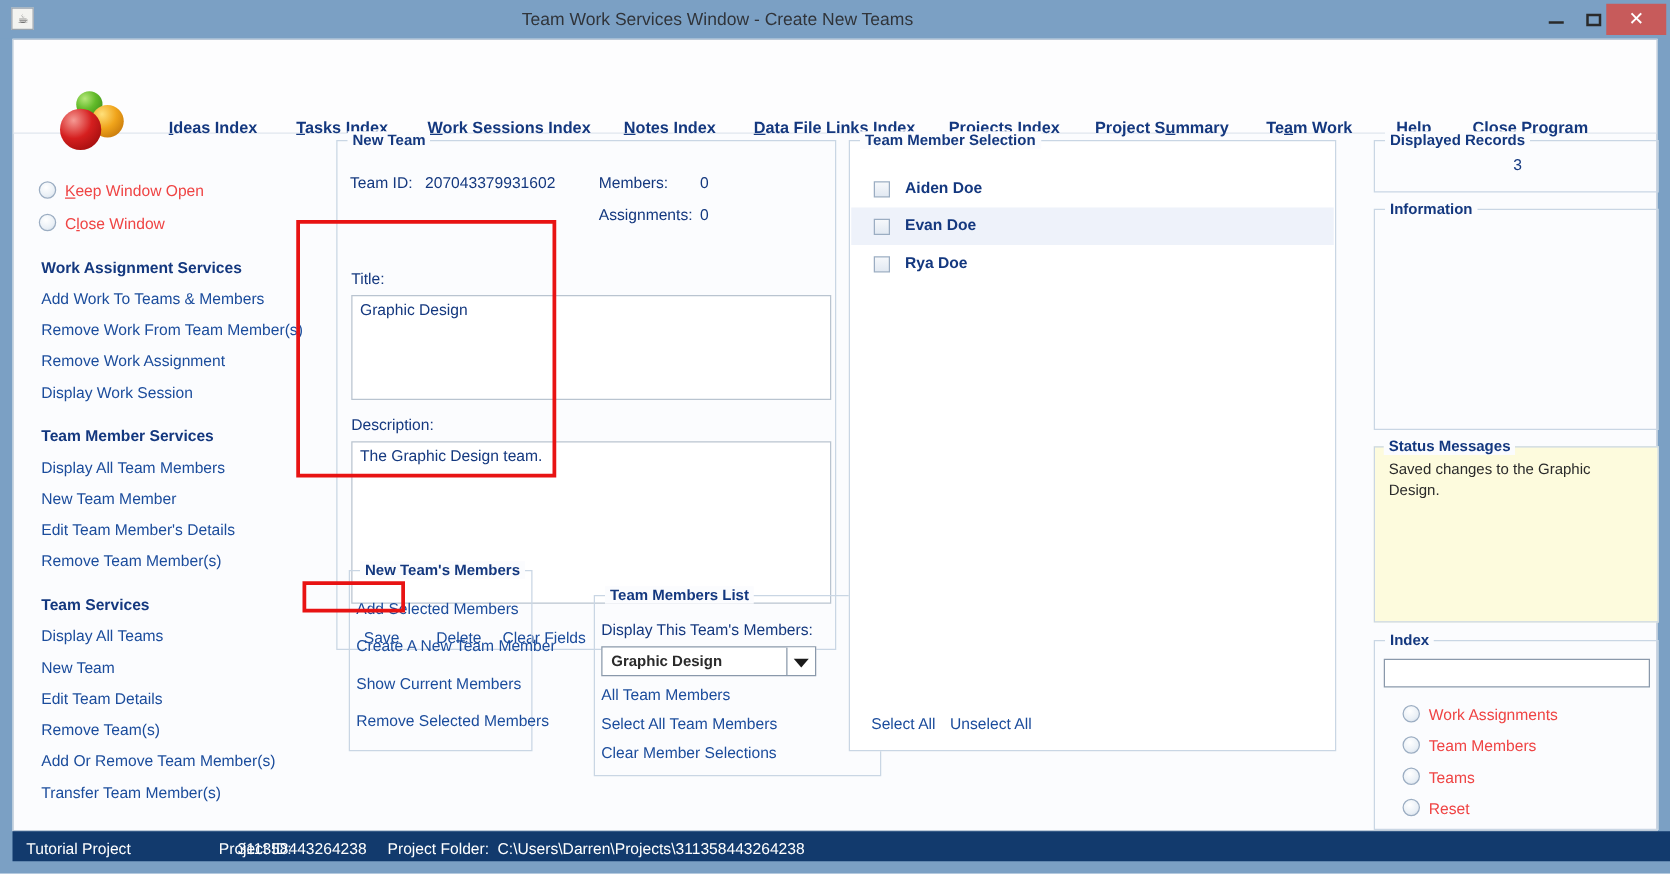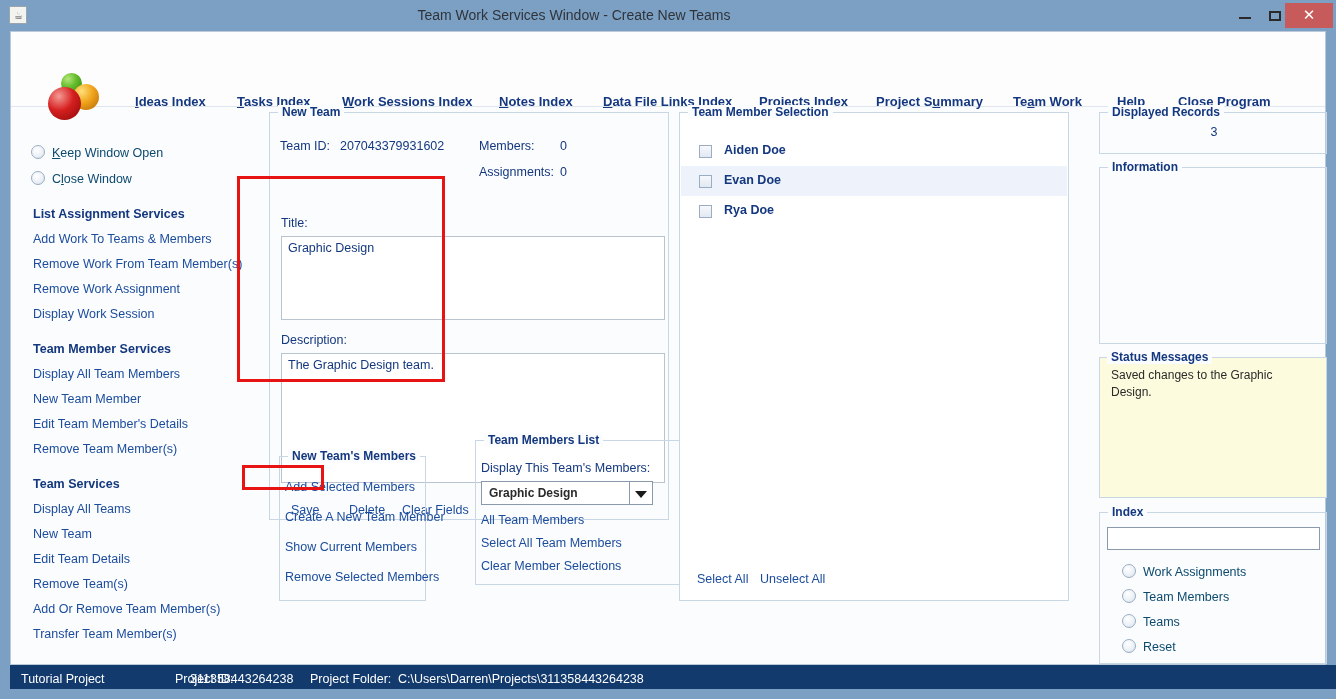--- a/index.html
+++ b/index.html
@@ -125,21 +125,21 @@
   }
   .menu-item u { text-decoration: underline; }
 
   
   .sidebar {
     position: absolute; left: 0; top: 76px;
     width: 250px; height: 556px;
   }
   .radio-row {
     position: absolute; left: 20px;
-    font-size: 12.5px; color: #0c4a6e;
+    font-size: 12.5px; color: #ef4444;
     white-space: nowrap;
     cursor: default;
   }
   .radio-dot {
     display: inline-block;
     width: 12px; height: 12px;
     border-radius: 50%;
     border: 1px solid #9badc2;
     background: radial-gradient(circle at 40% 33%, #ffffff 0%, #eaf0f6 60%, #cdd9e6 100%);
     vertical-align: -2px;
@@ -332,21 +332,21 @@
     </div>
 
     <div class="sidebar">
       <div class="radio-row" style="top:37px">
         <span class="radio-dot"></span><span><u>K</u>eep Window Open</span>
       </div>
       <div class="radio-row" style="top:63px">
         <span class="radio-dot"></span><span>C<u>l</u>ose Window</span>
       </div>
 
-      <div class="side-head" style="top:99px">List Assignment Services</div>
+      <div class="side-head" style="top:99px">Work Assignment Services</div>
       <div class="side-link" style="top:124px">Add Work To Teams &amp; Members</div>
       <div class="side-link" style="top:149px">Remove Work From Team Member(s)</div>
       <div class="side-link" style="top:174px">Remove Work Assignment</div>
       <div class="side-link" style="top:199px">Display Work Session</div>
 
       <div class="side-head" style="top:234px">Team Member Services</div>
       <div class="side-link" style="top:259px">Display All Team Members</div>
       <div class="side-link" style="top:284px">New Team Member</div>
       <div class="side-link" style="top:309px">Edit Team Member's Details</div>
       <div class="side-link" style="top:334px">Remove Team Member(s)</div>
@@ -384,21 +384,21 @@
     </div>
 
     <div class="group" style="left:268px; top:424px; width:147px; height:145px;">
       <div class="legend">New Team's Members</div>
       <div class="linkbtn" style="left:5px; top:23px;">Add Selected Members</div>
       <div class="linkbtn" style="left:5px; top:53px;">Create A New Team Member</div>
       <div class="linkbtn" style="left:5px; top:83px;">Show Current Members</div>
       <div class="linkbtn" style="left:5px; top:113px;">Remove Selected Members</div>
     </div>
 
-    <div class="group" style="left:464px; top:408px; width:230px; height:145px;">
+    <div class="group" style="left:464px; top:444px; width:230px; height:145px;">
       <div class="legend">Team Members List</div>
       <div class="lbl" style="left:5px; top:20px;">Display This Team's Members:</div>
       <div class="combo" style="left:5px; top:40px; width:172px; height:24px;">
         <div class="combo-text">Graphic Design</div>
         <div class="combo-arrow">
             <i></i>
           </div>
       </div>
       <div class="linkbtn" style="left:5px; top:72px;">All Team Members</div>
       <div class="linkbtn" style="left:5px; top:95px;">Select All Team Members</div>

